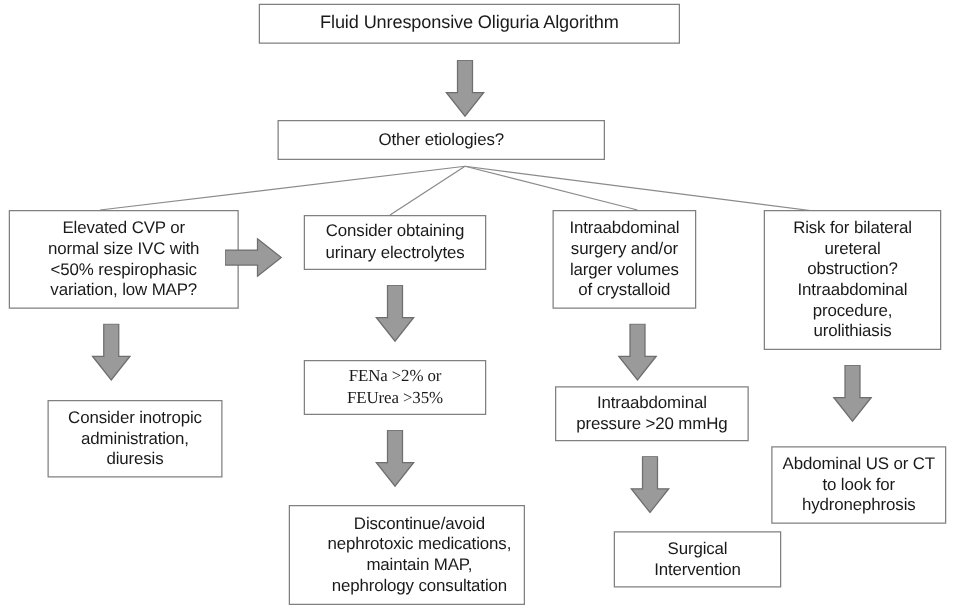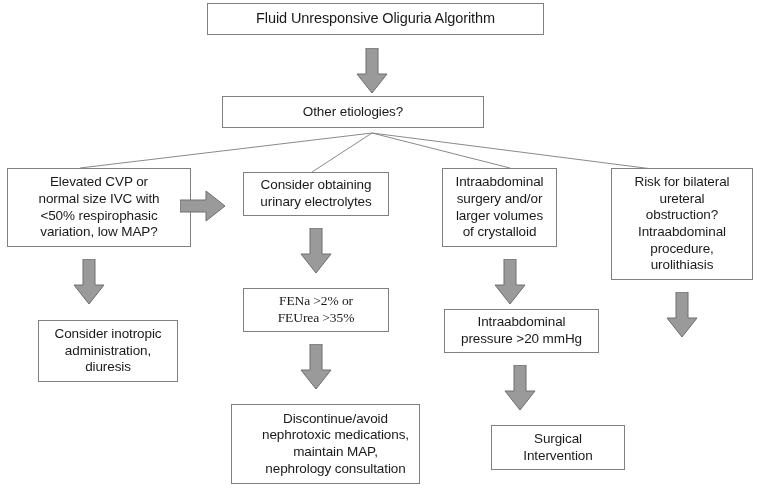--- a/index.html
+++ b/index.html
@@ -114,20 +114,23 @@
   <div class="node" style="left:7px; top:320px; width:140px; height:62px;margin-left:31px;">Consider inotropic
 administration,
 diuresis</div>
 
   <div class="node" style="left:243px; top:288px; width:146px; height:44px;font-family:Liberation Serif, serif;">FENa &gt;2% or
 FEUrea &gt;35%</div>
 
   <div class="node" style="left:444px; top:309px; width:155px; height:44px;">Intraabdominal
 pressure &gt;20 mmHg</div>
 
+  <div class="node" style="left:617px; top:357px; width:140px; height:62px;">Abdominal US or CT
+to look for
+hydronephrosis</div>
 
   <svg class="arrow" style="left:300px; top:344px;" width="32" height="46" viewBox="0 0 32 46">
     <polygon points="10,0 22,0 22,26 31,26 16,45 1,26 10,26" fill="#9a9a9a" stroke="#6e6e6e" stroke-width="1"></polygon>
   </svg>
 
   <svg class="arrow" style="left:504px; top:365px;" width="32" height="46" viewBox="0 0 32 46">
     <polygon points="10,0 22,0 22,26 31,26 16,45 1,26 10,26" fill="#9a9a9a" stroke="#6e6e6e" stroke-width="1"></polygon>
   </svg>
 
   <div class="node" style="left:231px; top:404px; width:189px; height:80px;padding-left:25px;">Discontinue/avoid

